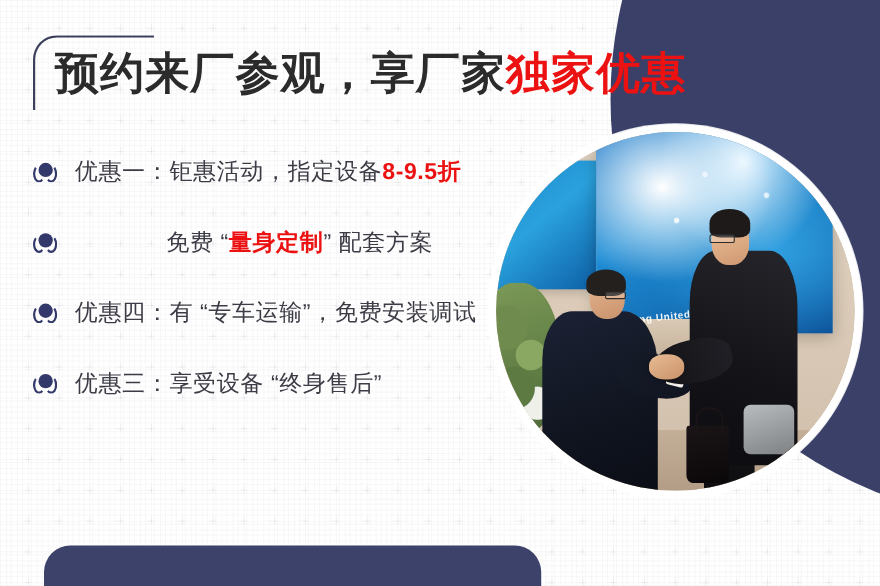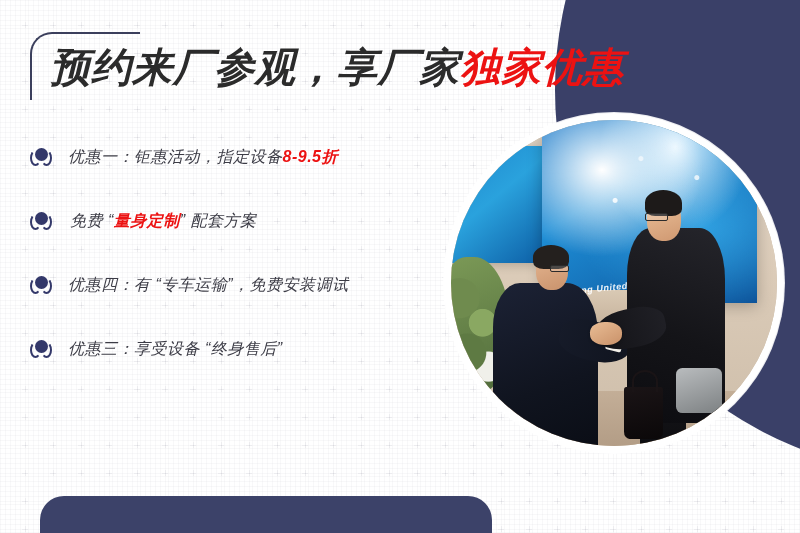--- a/index.html
+++ b/index.html
@@ -7,21 +7,20 @@
   html, body {
     width:800px; height:533px;
     font-family:"Liberation Sans", sans-serif;
   }
 
   #banner {
     position:relative;
     width:800px; height:533px;
     overflow:hidden;
     background:#ffffff;
-    font-style:italic;
   }
 
   
   #grid-bg {
     position:absolute; inset:0;
     background-image:
       repeating-linear-gradient(to right,
         rgba(120,120,140,0.17) 0px, rgba(120,120,140,0.17) 1px,
         rgba(255,255,255,0) 1px, rgba(255,255,255,0) 5px),
       repeating-linear-gradient(to bottom,
@@ -92,31 +91,31 @@
     position:absolute;
     left:30px; top:136px;
     width:445px;
   }
   .bullet-row {
     position:relative;
     padding-left:38px;
     margin-bottom:22px;
   }
   .bullet-line {
-    font-size:16px;
+    font-size:21px;
     color:#3c3c46;
     line-height:42px;
     white-space:nowrap;
     letter-spacing:0.5px;
   }
   .bullet-line .red {
     color:#ec1212;
     font-weight:bold;
   }
-  .bullet-line.second { margin-left:2px; }
+  .bullet-line.second { margin-left:2px;text-align:center; }
 
   
   .bullet-icon {
     position:absolute;
     left:0; top:10px;
     width:24px; height:22px;
   }
   .bullet-icon .dot {
     position:absolute;
     left:5px; top:2px;

